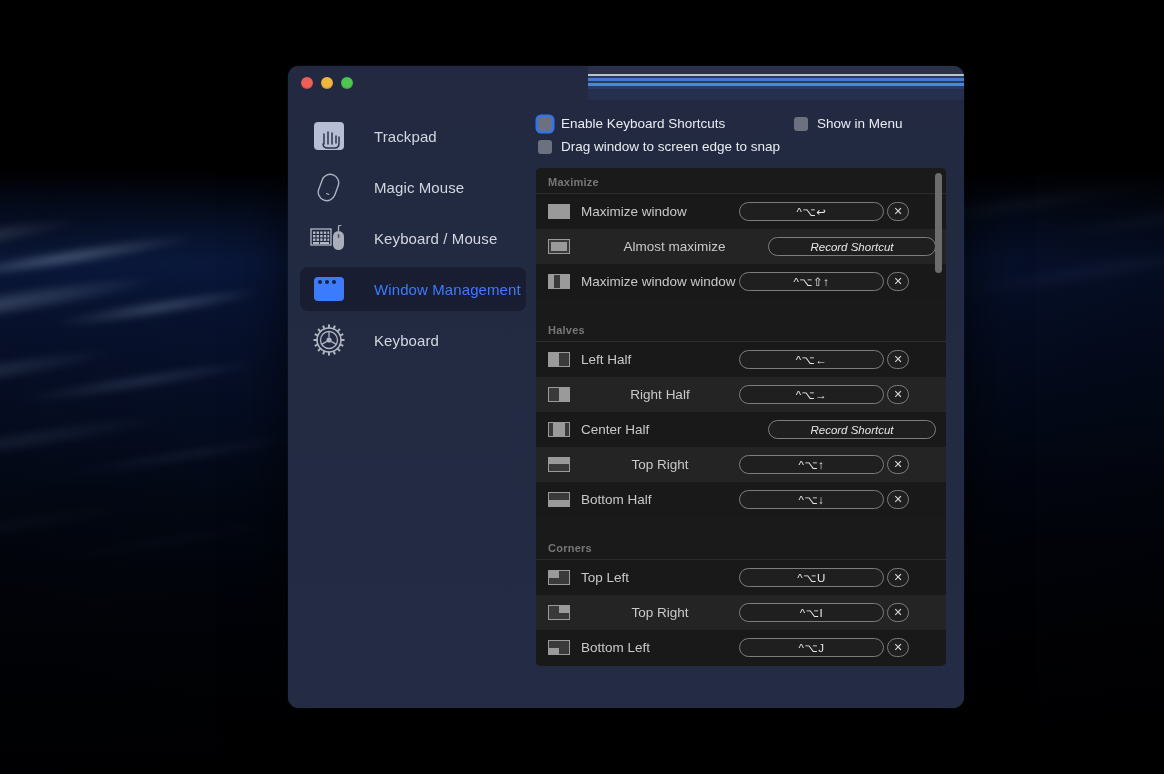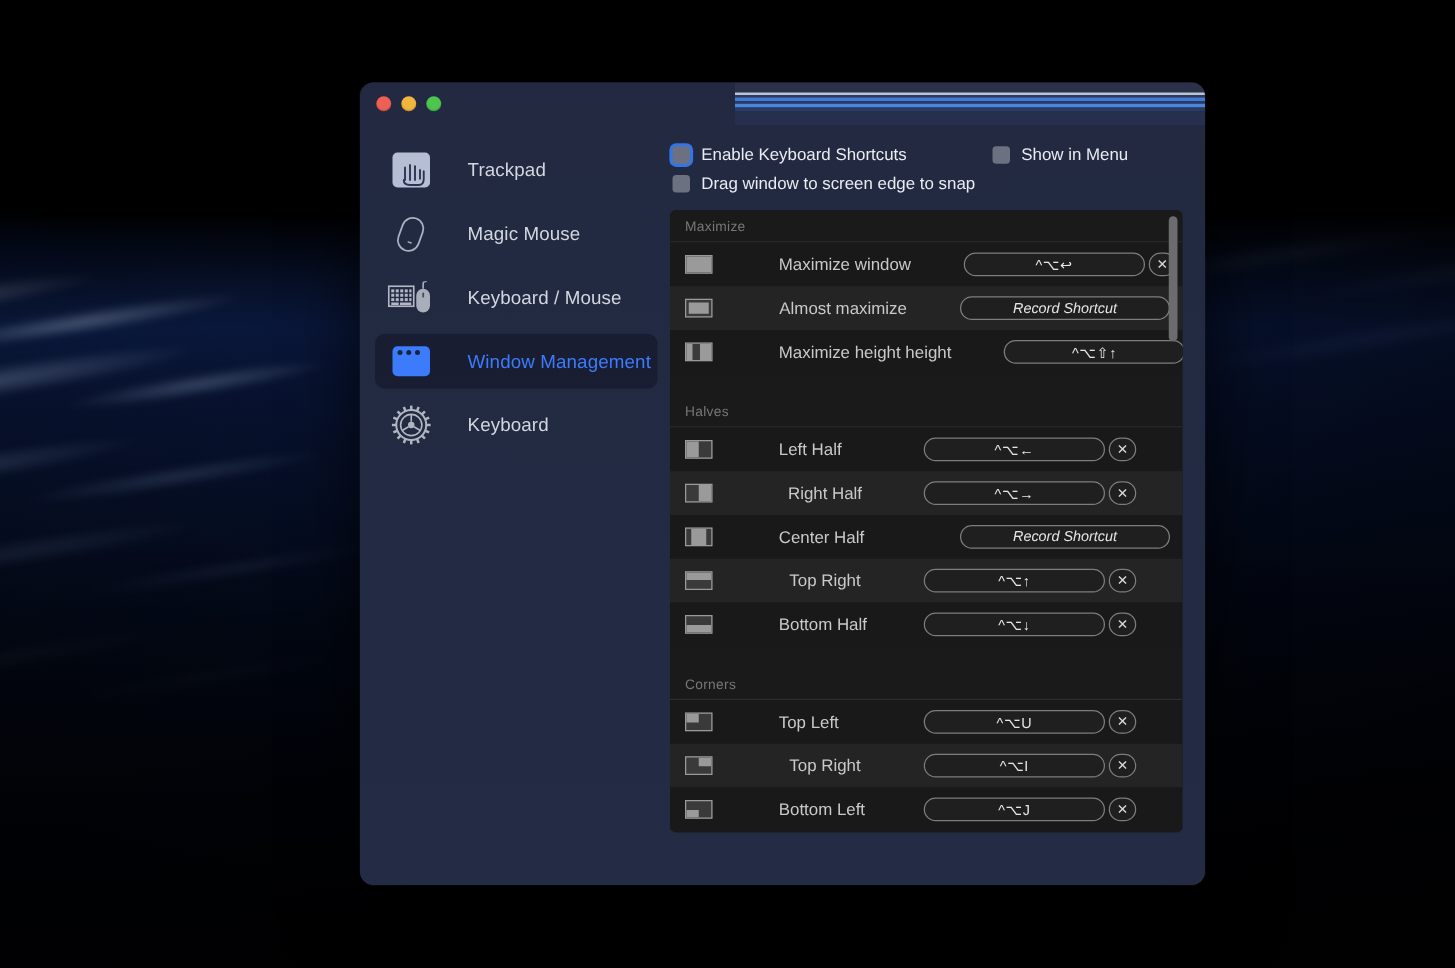--- a/index.html
+++ b/index.html
@@ -254,37 +254,36 @@
     height: 498px;
     overflow: hidden;
   }
   .list-scroll {
     height: 100%;
     overflow: hidden;
     padding-bottom: 2px;
   }
   .sec-head {
     font-size: 11px;
-    font-weight: normal;
+    font-weight: bold;
     color: #77777a;
     letter-spacing: .25px;
     padding: 8px 0 5px 12px;
     border-bottom: 1px solid #2c2c2c;
     background: #1a1a1a;
   }
   .sec-gap { height: 17px; background: #1a1a1a; }
 
   .row {
     display: flex;
     align-items: center;
     height: 35px;
     padding-left: 12px;
     padding-right: 10px;
     background: #191919;
-    gap: 42px;
   }
   .row.alt { background: #242424; text-align: center; }
 
   .row-ico {
     width: 22px; height: 15px;
     flex: 0 0 22px;
     position: relative;
     border: 1.5px solid #9a9a9a;
     background: #3a3a3a;
     overflow: hidden;
@@ -529,21 +528,21 @@
                 <span class="row-label">Almost maximize</span>
                 <span class="recorder" style="margin-right: 0px;">
                   <span class="rec-field wide">Record Shortcut</span>
                 </span>
               </div>
               <div class="row">
                 <span class="row-ico">
                   <i style="left: 0%; top: 0%; width: 26%; height: 100%;"></i>
                   <i style="left: 56%; top: 0%; width: 44%; height: 100%;"></i>
                 </span>
-                <span class="row-label">Maximize height height</span>
+                <span class="row-label">Maximize window window</span>
                 <span class="recorder">
                   <span class="rec-field">^⌥⇧↑</span>
                   <span class="rec-clear">✕</span>
                 </span>
               </div>
               <div class="sec-gap"></div>
               <div class="sec-head">Halves</div>
               <div class="row">
                 <span class="row-ico">
                   <i style="left: 0%; top: 0%; width: 50%; height: 100%;"></i>

